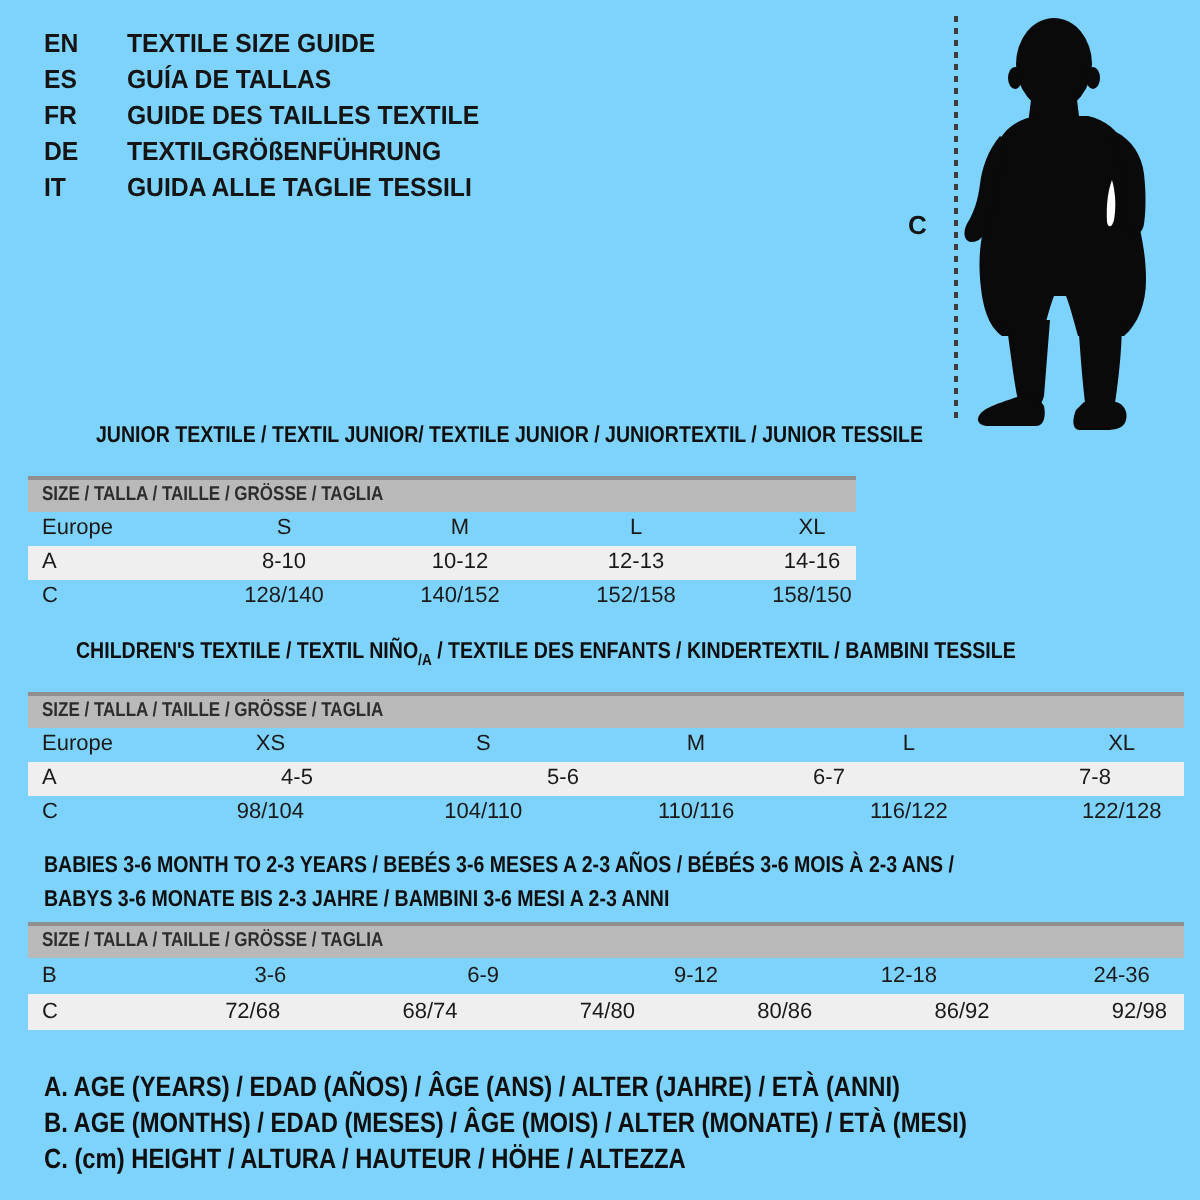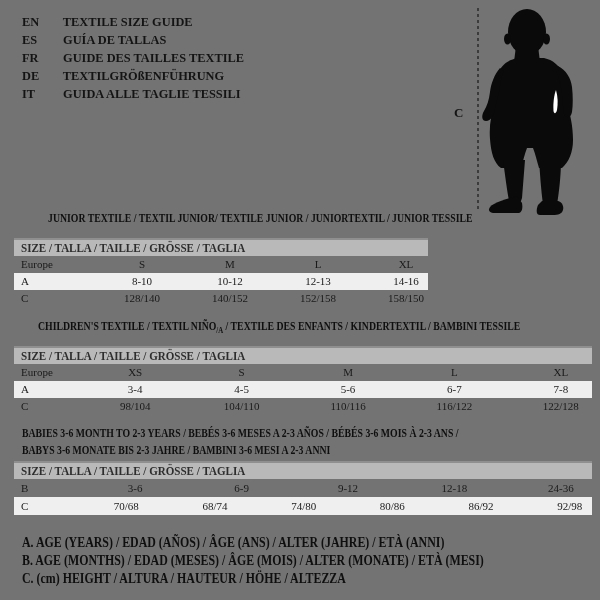--- a/index.html
+++ b/index.html
@@ -1,17 +1,17 @@
 <!DOCTYPE html>
 <html><head>
 <meta charset="utf-8">
 <style>
   html,body{margin:0;padding:0;background:#ffffff;}
-  .page{position:relative;width:600px;height:600px;background:#737373;overflow:hidden;
-        font-family:Liberation Serif, serif;color:#1a1a1a;}
+  .page{position:relative;width:600px;height:600px;background:#7dd3fc;overflow:hidden;
+        font-family:Liberation Sans, sans-serif;color:#1a1a1a;}
 
   
   .lang-block{position:absolute;top:13px;left:22px;}
   .lang-row{height:18px;line-height:18px;font-weight:bold;font-size:13px;color:#141414;
             white-space:nowrap;transform:scaleX(0.95);transform-origin:0 50%;}
   .lang-code{display:inline-block;width:40px;}
 
   
   .dash-line{position:absolute;left:477px;top:8px;width:2px;height:203px;
              background:repeating-linear-gradient(to bottom,#3c3c3c 0 3px,transparent 3px 6px);}
@@ -21,21 +21,21 @@
   
   .sec-title{position:absolute;left:22px;font-weight:bold;font-size:11.5px;color:#0f0f0f;white-space:nowrap;}
   .cond{display:inline-block;transform:scaleX(0.85);transform-origin:0 50%;white-space:nowrap;}
   .sec-title sub{font-size:8px;}
 
   
   .tbl{position:absolute;left:14px;}
   .tbl-junior{width:414px;}
   .tbl-children,.tbl-babies{width:578px;}
   .tbl-head{height:18px;background:#b9b9b9;border-top:2px solid #8f8f8f;box-sizing:border-box;
-            line-height:15px;padding-left:7px;font-weight:bold;font-size:13px;color:#2d2d2d;}
+            line-height:15px;padding-left:7px;font-weight:bold;font-size:10px;color:#2d2d2d;}
   .row{display:flex;height:17px;line-height:17px;font-size:11px;color:#1a1a1a;gap:44px;}
   .tbl-babies .row{height:18px;line-height:18px;}
   .row .lbl{flex:0 0 62px;padding-left:7px;box-sizing:border-box;}
   .tbl-children .row .lbl,.tbl-babies .row .lbl{flex:0 0 46px;}
   .row .val{flex:1;text-align:center;}
   .shade{background:#efefef;}
 
   
   .footnotes{position:absolute;left:22px;top:534px;}
   .foot-line{height:18px;line-height:18px;font-weight:bold;font-size:14px;color:#0f0f0f;white-space:nowrap;}
@@ -127,21 +127,20 @@
     <div class="row">
       <span class="lbl">Europe</span>
       <span class="val">XS</span>
       <span class="val">S</span>
       <span class="val">M</span>
       <span class="val">L</span>
       <span class="val">XL</span>
     </div>
     <div class="row shade">
       <span class="lbl">A</span>
-      <span class="val">3-4</span>
       <span class="val">4-5</span>
       <span class="val">5-6</span>
       <span class="val">6-7</span>
       <span class="val">7-8</span>
     </div>
     <div class="row">
       <span class="lbl">C</span>
       <span class="val">98/104</span>
       <span class="val">104/110</span>
       <span class="val">110/116</span>
@@ -161,21 +160,21 @@
     <div class="row">
       <span class="lbl">B</span>
       <span class="val">3-6</span>
       <span class="val">6-9</span>
       <span class="val">9-12</span>
       <span class="val">12-18</span>
       <span class="val">24-36</span>
     </div>
     <div class="row shade">
       <span class="lbl">C</span>
-      <span class="val">70/68</span>
+      <span class="val">72/68</span>
       <span class="val">68/74</span>
       <span class="val">74/80</span>
       <span class="val">80/86</span>
       <span class="val">86/92</span>
       <span class="val">92/98</span>
     </div>
   </div>
 
   <div class="footnotes">
     <div class="foot-line"><span class="cond">A. AGE (YEARS) / EDAD (AÑOS) / ÂGE (ANS) / ALTER (JAHRE) / ETÀ (ANNI)</span></div>

